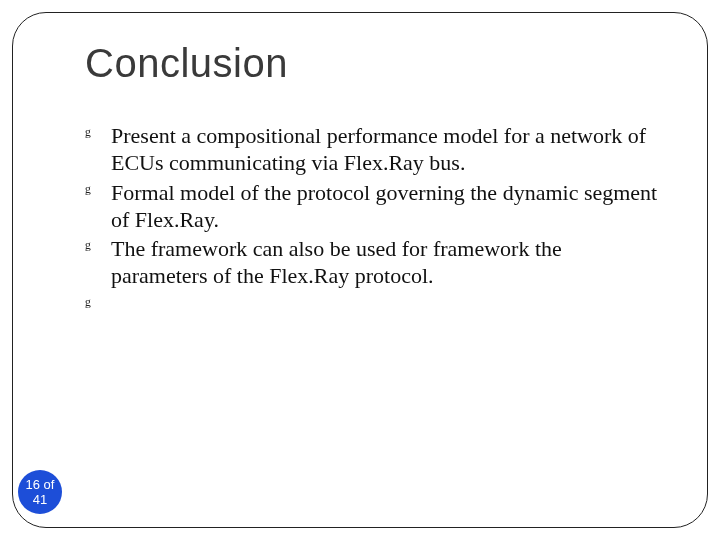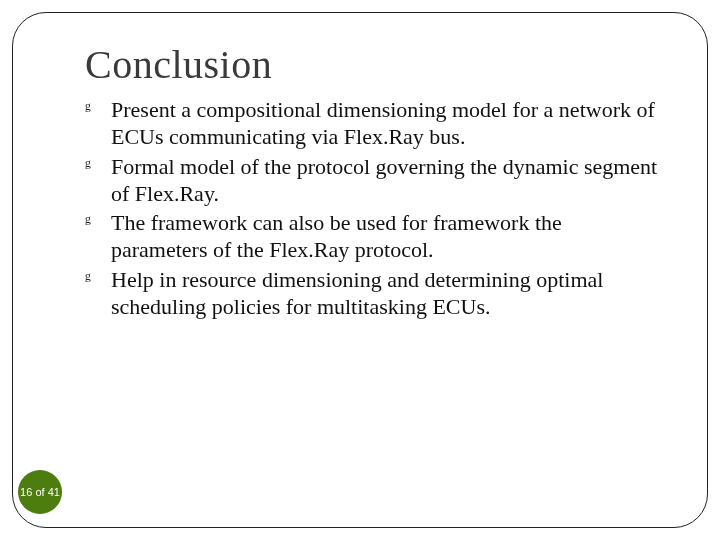--- a/index.html
+++ b/index.html
@@ -14,25 +14,25 @@
     position: absolute;
     top: 12px;
     left: 12px;
     right: 12px;
     bottom: 12px;
     border: 1px solid #222;
     border-radius: 34px;
     padding: 28px 48px 28px 72px;
   }
   .title {
-    font-family: Liberation Serif, serif;
+    font-family: Liberation Sans, sans-serif;
     font-size: 40px;
     font-weight: 400;
     color: #3a3a3a;
-    margin-bottom: 8px;
+    margin-bottom: 36px;
     letter-spacing: 0.5px;
   }
   .bullets {
     list-style: none;
   }
   .bullets li {
     font-size: 22px;
     line-height: 1.24;
     color: #111;
     margin-bottom: 2px;
@@ -47,50 +47,49 @@
     font-size: 20px;
     color: #1c1c1c;
   }
   .page-badge {
     position: absolute;
     left: 18px;
     bottom: 26px;
     width: 44px;
     height: 44px;
     border-radius: 50%;
-    background: #4d7c0f;
+    background: #1d4ed8;
     color: #fff;
     font-family: Arial, Helvetica, sans-serif;
-    font-size: 11px;
+    font-size: 13px;
     display: flex;
     align-items: center;
     justify-content: center;
     text-align: center;
   }
 </style>
 </head>
 <body>
 
 <div class="slide-frame">
   <h1 class="title">Conclusion</h1>
   <ul class="bullets">
     <li>
       <span class="bullet-glyph">ᵍ</span>
-      <span>Present a compositional dimensioning model for a network of ECUs communicating via Flex.Ray bus.</span>
+      <span>Present a compositional performance model for a network of ECUs communicating via Flex.Ray bus.</span>
     </li>
     <li>
       <span class="bullet-glyph">ᵍ</span>
       <span>Formal model of the protocol governing the dynamic segment of Flex.Ray.</span>
     </li>
     <li>
       <span class="bullet-glyph">ᵍ</span>
       <span>The framework can also be used for framework the parameters of the Flex.Ray protocol.</span>
     </li>
     <li>
       <span class="bullet-glyph">ᵍ</span>
-      <span>Help in resource dimensioning and determining optimal scheduling policies for multitasking ECUs.</span>
     </li>
   </ul>
 </div>
 
 <div class="page-badge">
   <span>16 of 41</span>
 </div>
 
 </body></html>

